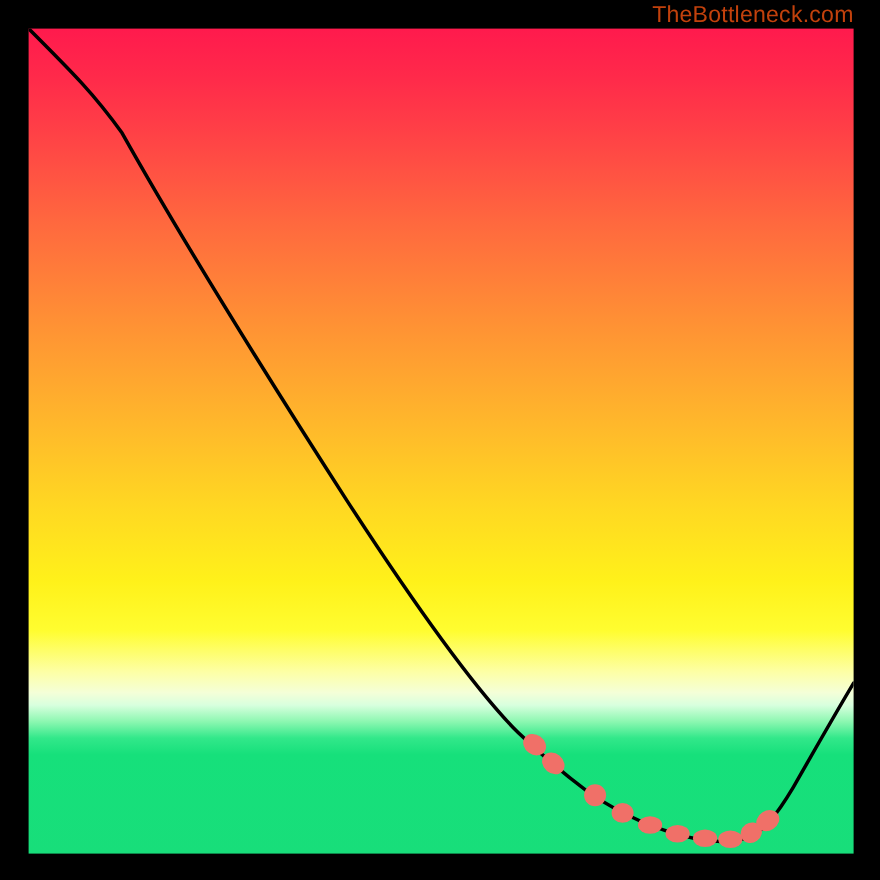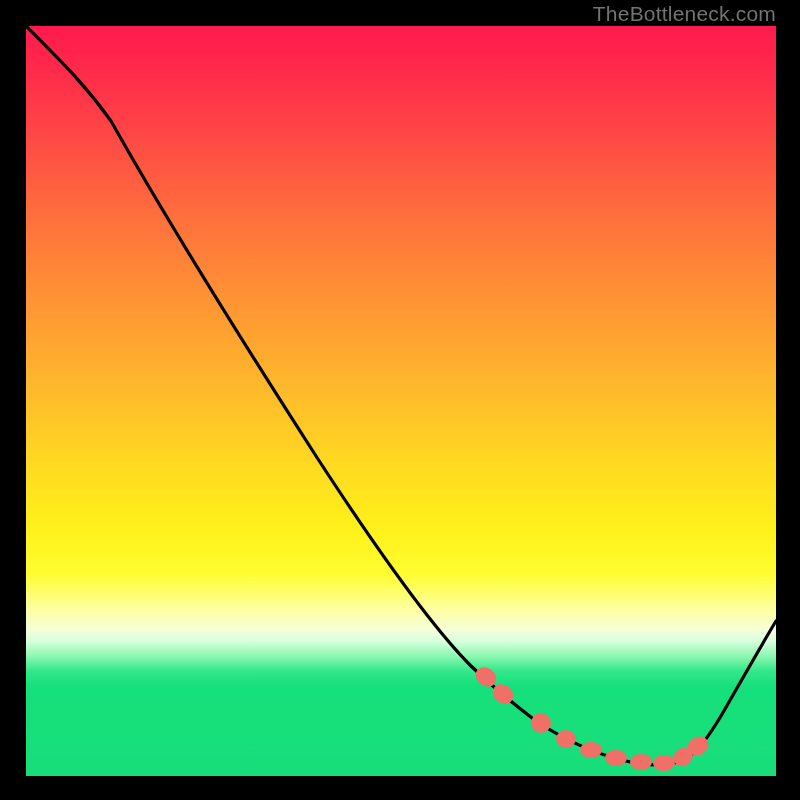--- a/index.html
+++ b/index.html
@@ -37,21 +37,21 @@
     position: absolute;
     left: 0; top: 0;
     width: 750px; height: 750px;
   }
   .watermark {
     position: absolute;
     top: 2px;
     right: 24px;
     font-family: Arial, Helvetica, sans-serif;
     font-size: 21px;
-    color: #737373;
+    color: #c2410c;
     font-weight: 400;
     letter-spacing: 0.2px;
     text-align: right;
   }
 </style>
 </head>
 <body>
 
 <div class="frame">
   <div class="plot-area">

